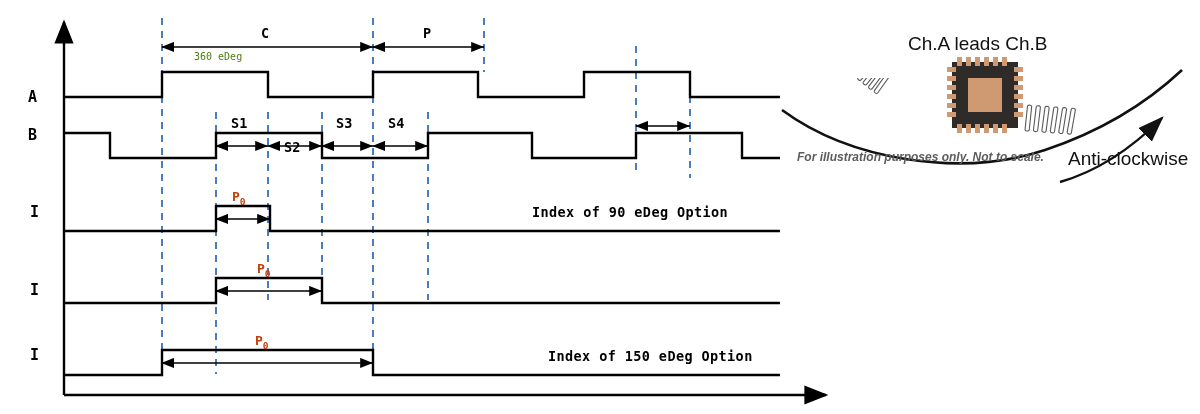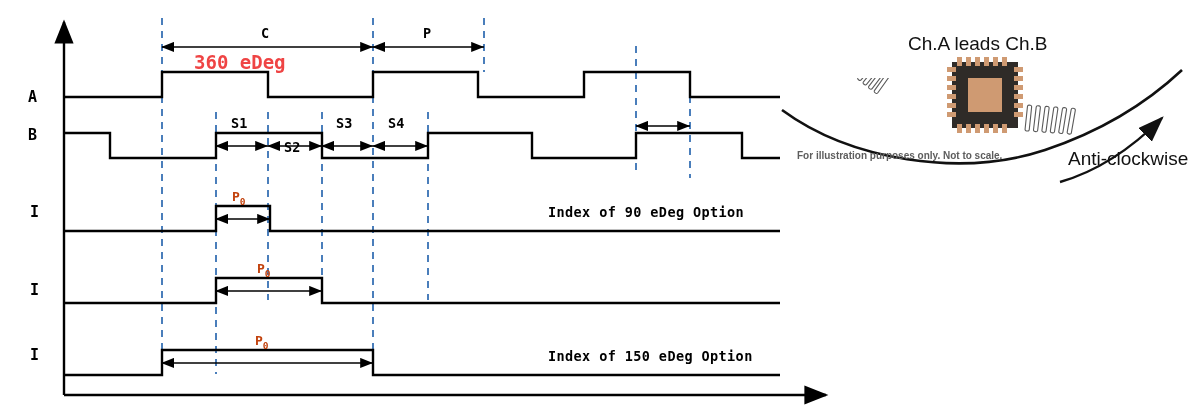--- a/index.html
+++ b/index.html
@@ -38,23 +38,23 @@
     position: absolute;
     font-family: "DejaVu Sans Mono", monospace;
     font-weight: bold;
     font-size: 13.5px;
     color: #000;
     white-space: nowrap;
   }
   .ann-sub {
     position: absolute;
     font-family: "DejaVu Sans Mono", monospace;
-    font-weight: bold;
-    font-size: 19px;
-    color: #ef4444;
+    font-weight: normal;
+    font-size: 10px;
+    color: #4d7c0f;
     white-space: nowrap;
   }
   .ann-p0 {
     position: absolute;
     font-family: "DejaVu Sans Mono", monospace;
     font-weight: bold;
     font-size: 13px;
     color: #c2410c;
     white-space: nowrap;
   }
@@ -80,22 +80,23 @@
   .illus-dir {
     position: absolute;
     font-family: Liberation Sans, sans-serif;
     font-size: 19px;
     color: #111;
     white-space: nowrap;
   }
   .illus-foot {
     position: absolute;
     font-family: "Liberation Sans", sans-serif;
-    font-weight: bold;
-    font-size: 10px;
+    font-style: italic;
+    font-weight: bold;
+    font-size: 12px;
     color: #5d5d5d;
     white-space: nowrap;
   }
 </style>
 </head>
 <body>
 
 <div id="root">
 
   <svg class="layer" viewBox="0 0 1200 414">
@@ -182,21 +183,21 @@
   <div class="ann-p0" style="left:232px; top:189px;">
     <span>P</span><sub>0</sub>
   </div>
   <div class="ann-p0" style="left:257px; top:261px;">
     <span>P</span><sub>0</sub>
   </div>
   <div class="ann-p0" style="left:255px; top:333px;">
     <span>P</span><sub>0</sub>
   </div>
 
-  <div class="idx-note" style="left:548px; top:204px;">Index of 90 eDeg Option</div>
+  <div class="idx-note" style="left:532px; top:204px;">Index of 90 eDeg Option</div>
   <div class="idx-note" style="left:548px; top:348px;">Index of 150 eDeg Option</div>
 
   <svg class="layer" viewBox="0 0 1200 414">
     <defs>
       <marker id="rotArr" markerWidth="12" markerHeight="12" refX="10" refY="4" orient="auto">
         <path d="M0,0 L11,4 L0,8 z" fill="#111"></path>
       </marker>
       <clipPath id="ringClipL">
         <rect x="780" y="78" width="160" height="72"></rect>
       </clipPath>

